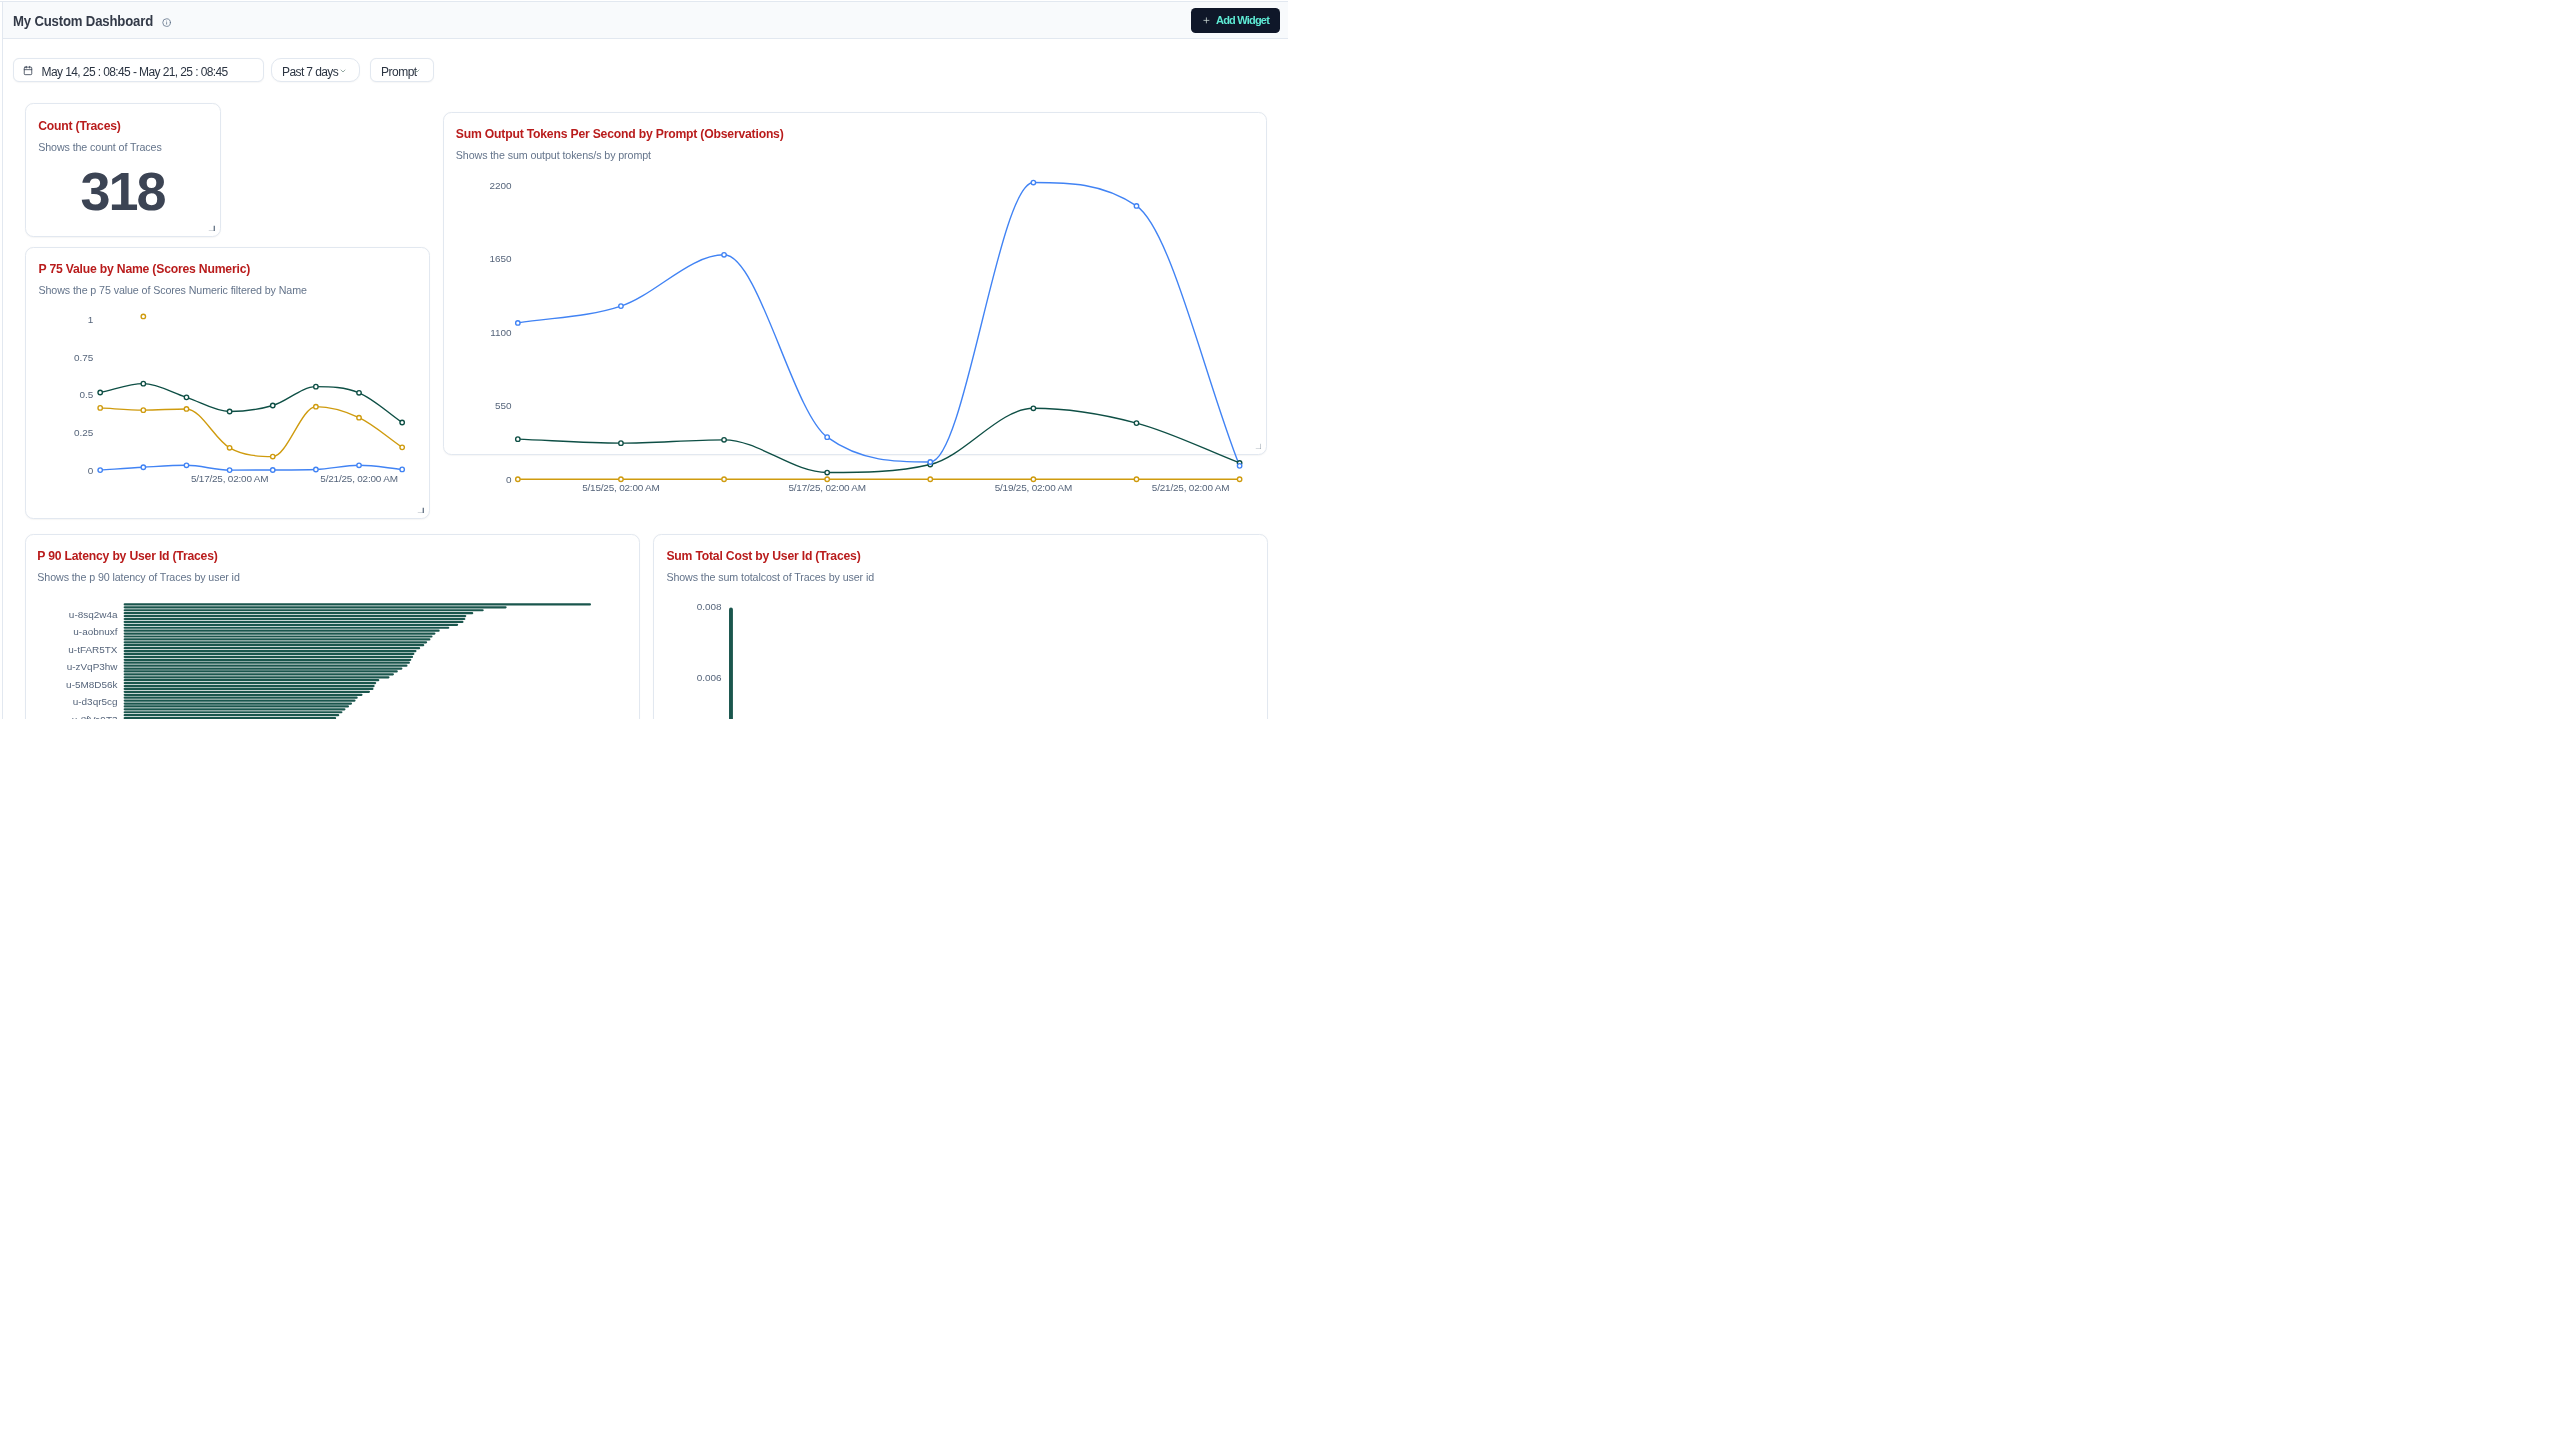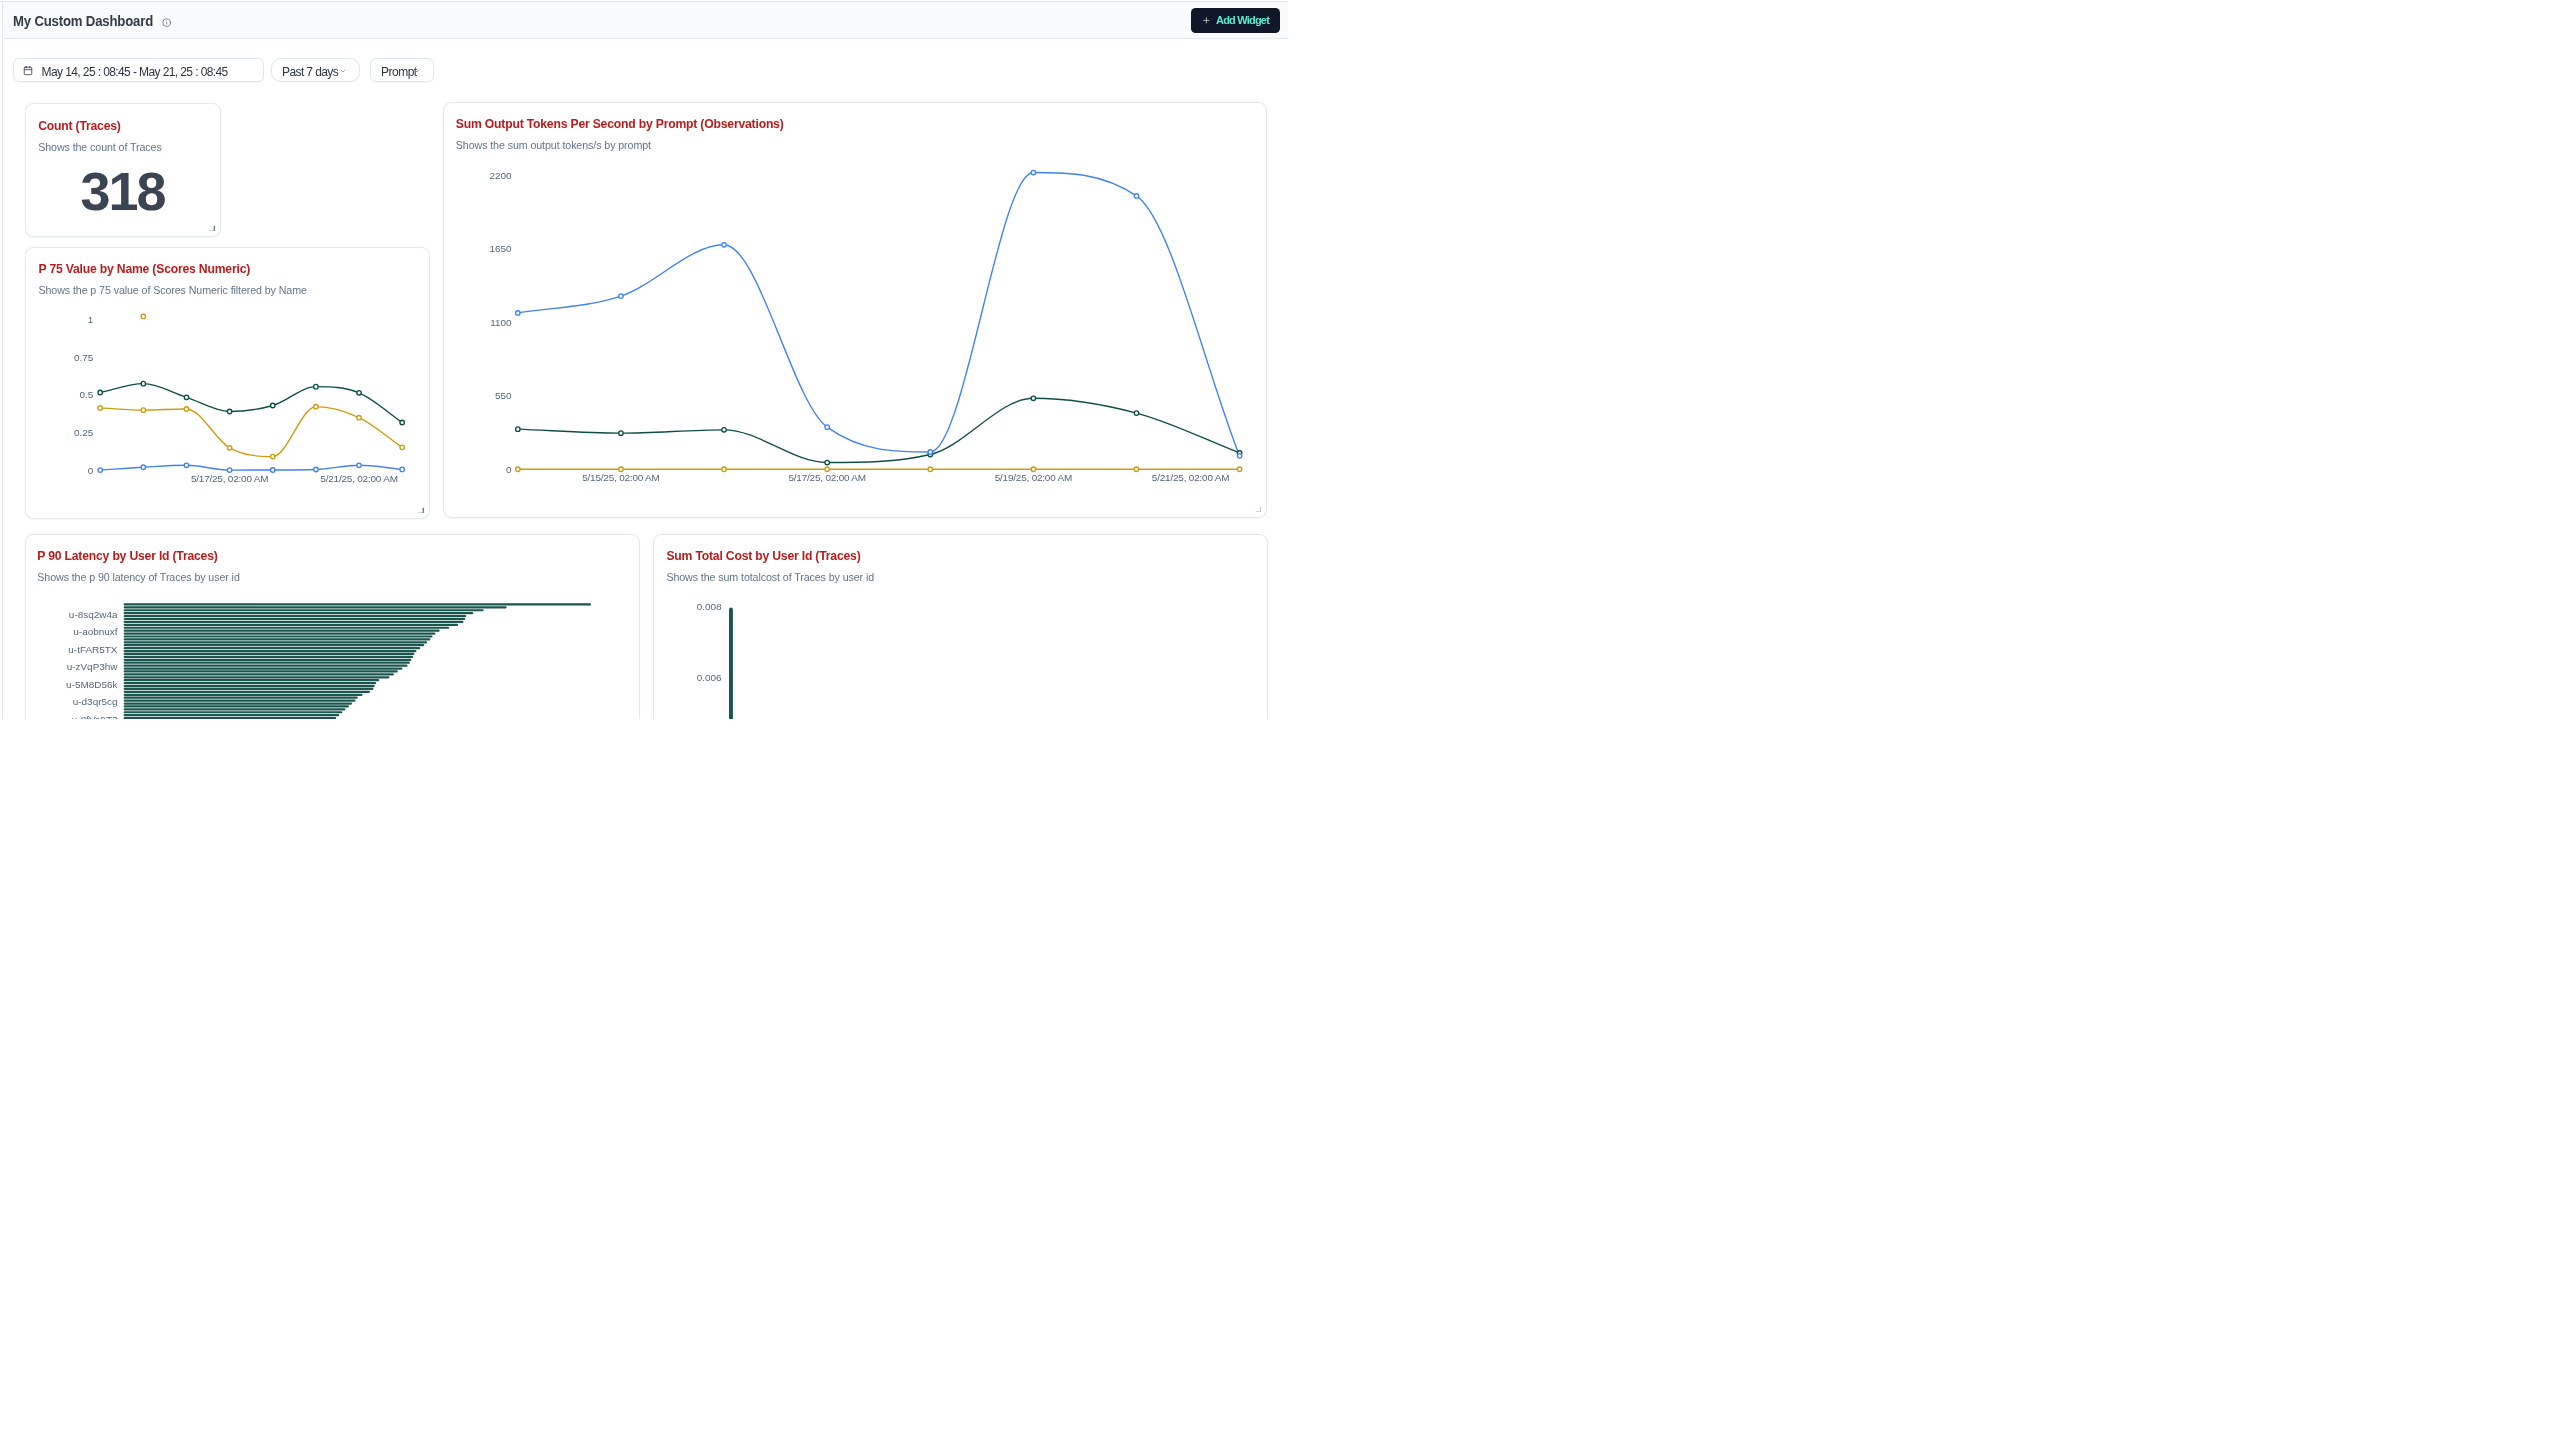--- a/index.html
+++ b/index.html
@@ -126,21 +126,21 @@
         <text x="88" y="196.20" text-anchor="end" class="tick">0.5</text>
         <text x="88" y="245.45" text-anchor="end" class="tick">0.25</text>
         <text x="88" y="294.70" text-anchor="end" class="tick">0</text>
         <text x="266.2" y="305.6" text-anchor="middle" class="tick xl">5/17/25, 02:00 AM</text>
         <text x="435.4" y="305.6" text-anchor="middle" class="tick xl">5/21/25, 02:00 AM</text>
       </svg>
     <svg class="rsz" style="right:4.6px;bottom:4.6px" width="6.9" height="6.9" viewBox="0 0 9 9" fill="none">
         <path d="M1 8.2h7.2V1" stroke="#5b6b7e" stroke-width="1.6"></path>
       </svg>
   </div>
-  <div class="card" style="left:443px;top:102px;width:824px;height:416px">
+  <div class="card" style="left:443px;top:112px;width:824px;height:343px">
     <div class="ct" style="left:11.8px;top:14.5px">Sum Output Tokens Per Second by Prompt (Observations)</div>
     <div class="cs" style="left:11.8px;top:37px">Shows the sum output tokens/s by prompt</div>
     <svg class="chart" width="824" height="416" viewBox="0 0 1077 543">
         <path d="M96.50,478.30C141.42,478.30 186.35,478.30 231.27,478.30C276.19,478.30 321.12,478.30 366.04,478.30C410.96,478.30 455.89,478.30 500.81,478.30C545.73,478.30 590.66,478.30 635.58,478.30C680.50,478.30 725.43,478.30 770.35,478.30C815.27,478.30 860.20,478.30 905.12,478.30C950.04,478.30 994.97,478.30 1039.89,478.30" fill="none" stroke="#cf9b0e" stroke-width="1.8"></path>
         <path d="M96.50,425.92C141.42,427.67 186.35,431.16 231.27,431.16C276.19,431.16 321.12,426.80 366.04,426.80C410.96,426.80 455.89,469.57 500.81,469.57C545.73,469.57 590.66,469.57 635.58,459.10C680.50,448.62 725.43,385.59 770.35,385.59C815.27,385.59 860.20,393.07 905.12,404.97C950.04,416.87 994.97,439.66 1039.89,457.00" fill="none" stroke="#0e4f45" stroke-width="1.8"></path>
         <path d="M96.50,274.03C141.42,266.70 186.35,266.87 231.27,252.03C276.19,237.19 321.12,184.99 366.04,184.99C410.96,184.99 455.89,390.83 500.81,423.30C545.73,455.78 590.66,455.78 635.58,455.78C680.50,455.78 725.43,90.53 770.35,90.53C815.27,90.53 860.20,90.53 905.12,121.09C950.04,151.64 994.97,347.59 1039.89,460.84" fill="none" stroke="#4183f4" stroke-width="1.8"></path>
         <circle cx="96.50" cy="478.30" r="2.9" fill="#fff" stroke="#cf9b0e" stroke-width="1.8"></circle>
         <circle cx="231.27" cy="478.30" r="2.9" fill="#fff" stroke="#cf9b0e" stroke-width="1.8"></circle>
         <circle cx="366.04" cy="478.30" r="2.9" fill="#fff" stroke="#cf9b0e" stroke-width="1.8"></circle>
         <circle cx="500.81" cy="478.30" r="2.9" fill="#fff" stroke="#cf9b0e" stroke-width="1.8"></circle>

